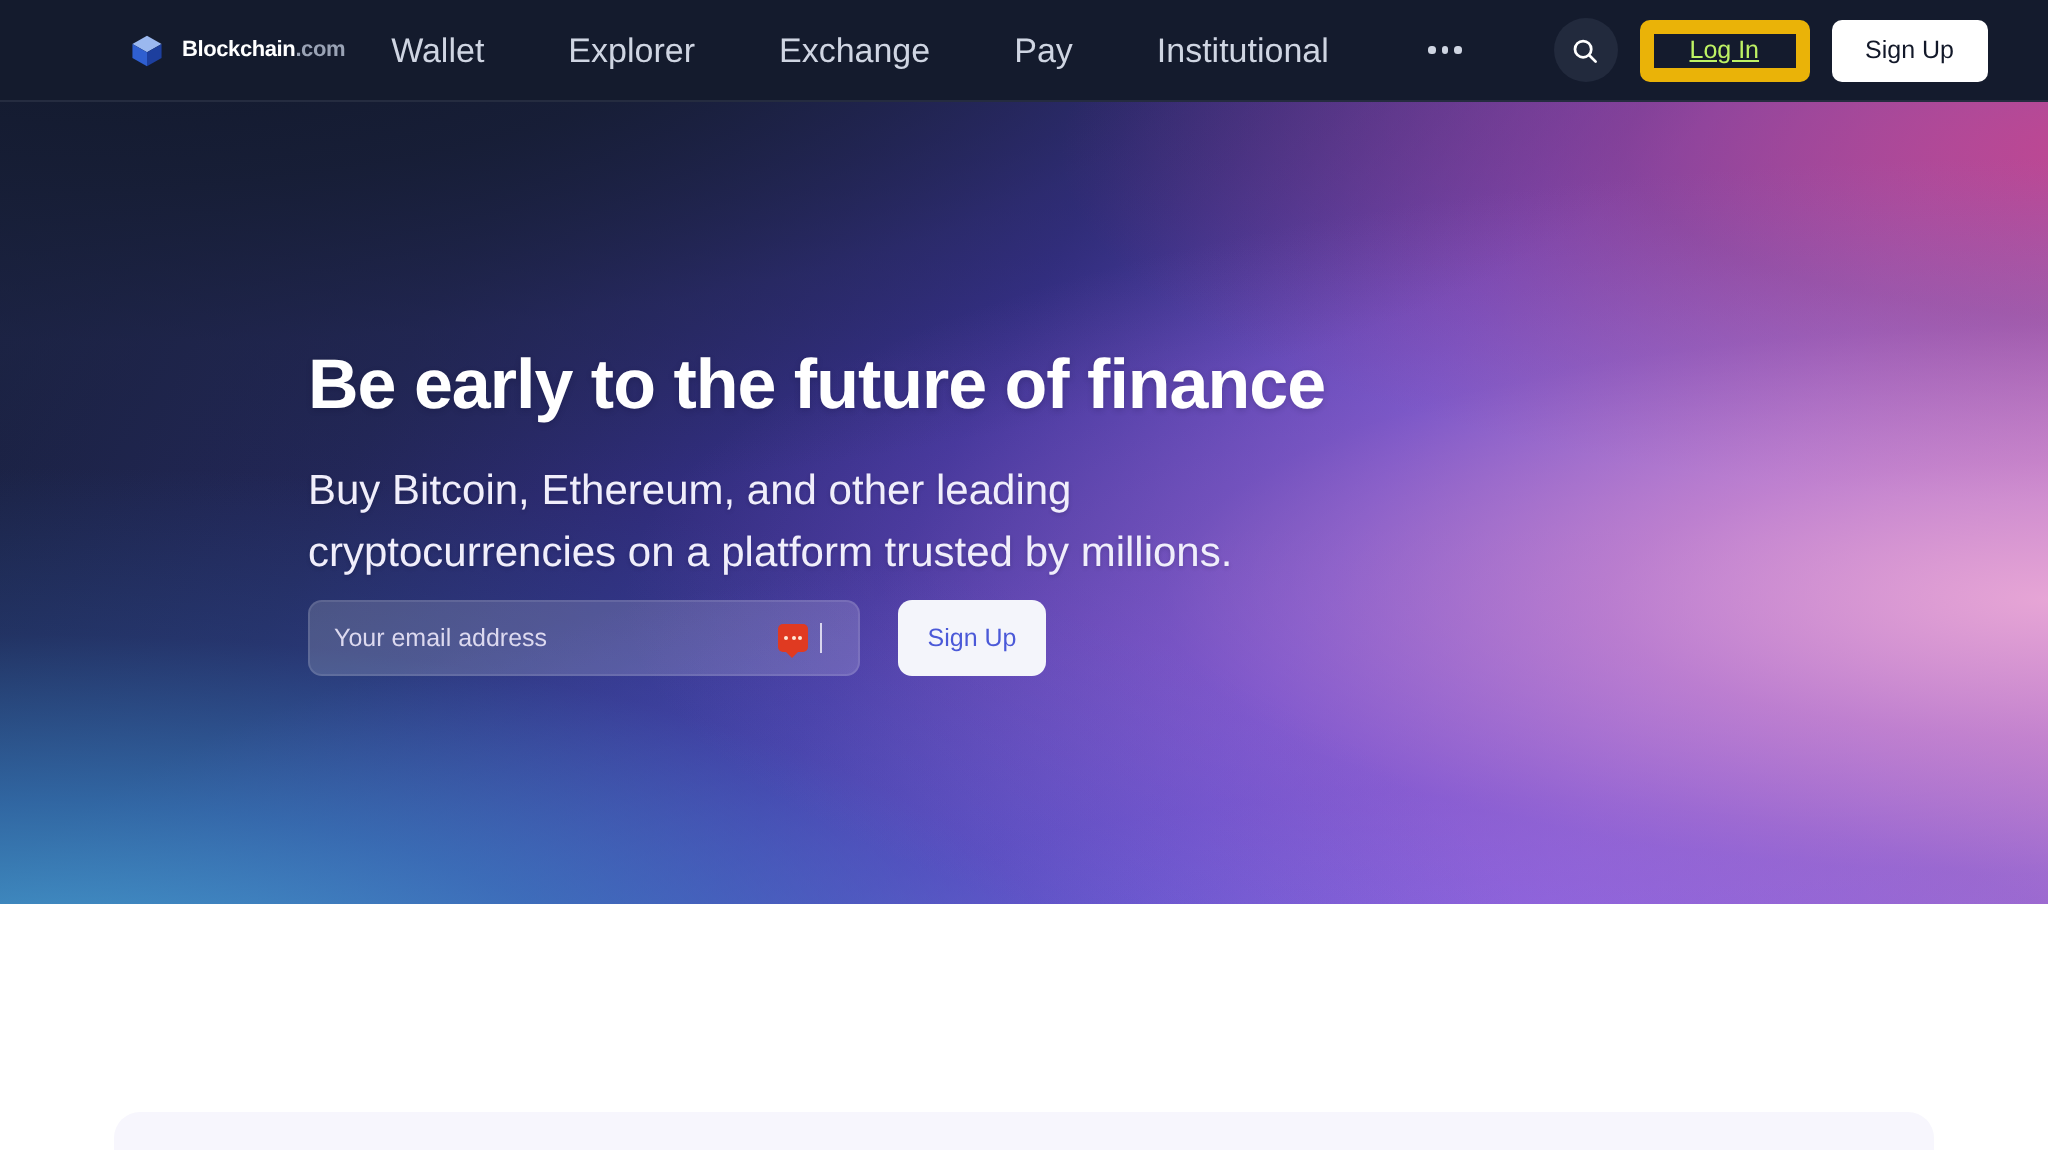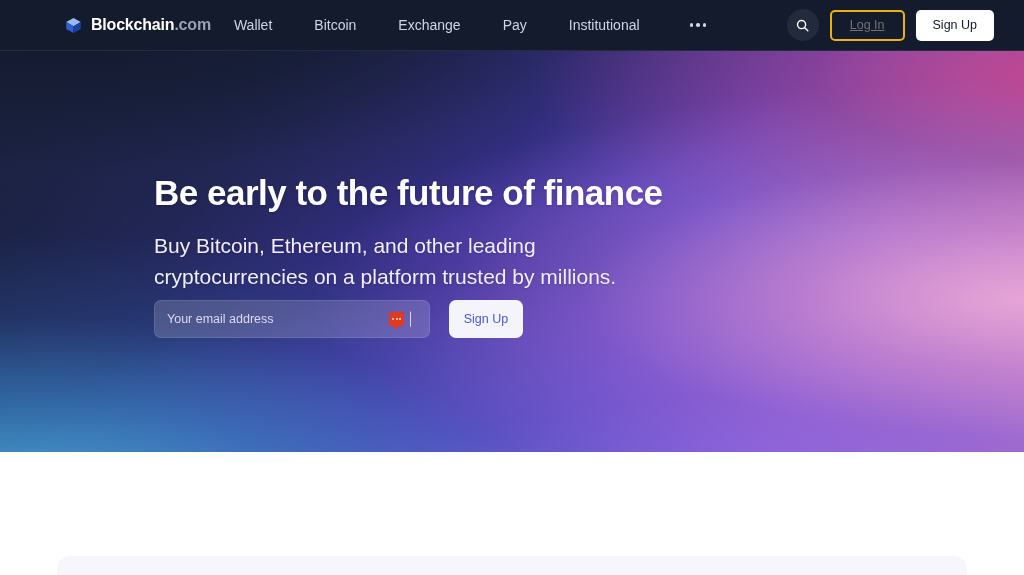--- a/index.html
+++ b/index.html
@@ -42,38 +42,38 @@
   }
 
   .brand-logo {
     width: 19px;
     height: 19px;
     display: block;
     flex: 0 0 auto;
   }
 
   .brand-text {
-    font-size: 16px;
+    font-size: 11px;
     font-weight: bold;
     letter-spacing: -0.2px;
     line-height: 1;
     white-space: nowrap;
   }
   .brand-name { color: #ffffff; }
   .brand-tld  { color: #9aa3b5; }
 
   .nav-links {
     display: flex;
     align-items: center;
     margin-left: 23px;
   }
 
   .nav-link {
     color: #cfd5e2;
-    font-size: 14px;
+    font-size: 17px;
     line-height: 1;
     padding: 8px 0;
     margin-right: 42px;
     white-space: nowrap;
     cursor: pointer;
   }
   .nav-link:last-child { margin-right: 0; }
 
   .nav-more {
     display: flex;
@@ -107,24 +107,24 @@
     display: flex;
     align-items: center;
     justify-content: center;
     cursor: pointer;
     border: none;
   }
 
   .btn-login {
     height: 31px;
     padding: 0 18px;
-    border: 2px solid #eab308;
+    border: 7px solid #eab308;
     border-radius: 5px;
     background: transparent;
-    color: #737373;
+    color: #bef264;
     font-size: 12.5px;
     font-family: "Liberation Sans", sans-serif;
     line-height: 1;
     display: flex;
     align-items: center;
     justify-content: center;
     cursor: pointer;
     white-space: nowrap;
     text-decoration: underline;
   }
@@ -325,21 +325,21 @@
         <path d="M2.8 7.6 L12 12.8 L12 21.6 L2.8 16.4 Z" fill="#2f5fd0"></path>
         <path d="M21.2 7.6 L12 12.8 L12 21.6 L21.2 16.4 Z" fill="#1d3f9e"></path>
       </svg>
       <div class="brand-text">
         <span class="brand-name">Blockchain</span><span class="brand-tld">.com</span>
       </div>
     </div>
 
     <nav class="nav-links">
       <div class="nav-link">Wallet</div>
-      <div class="nav-link">Bitcoin</div>
+      <div class="nav-link">Explorer</div>
       <div class="nav-link">Exchange</div>
       <div class="nav-link">Pay</div>
       <div class="nav-link">Institutional</div>
       <div class="nav-more">
         <i></i>
           <i></i>
           <i></i>
       </div>
     </nav>
 

